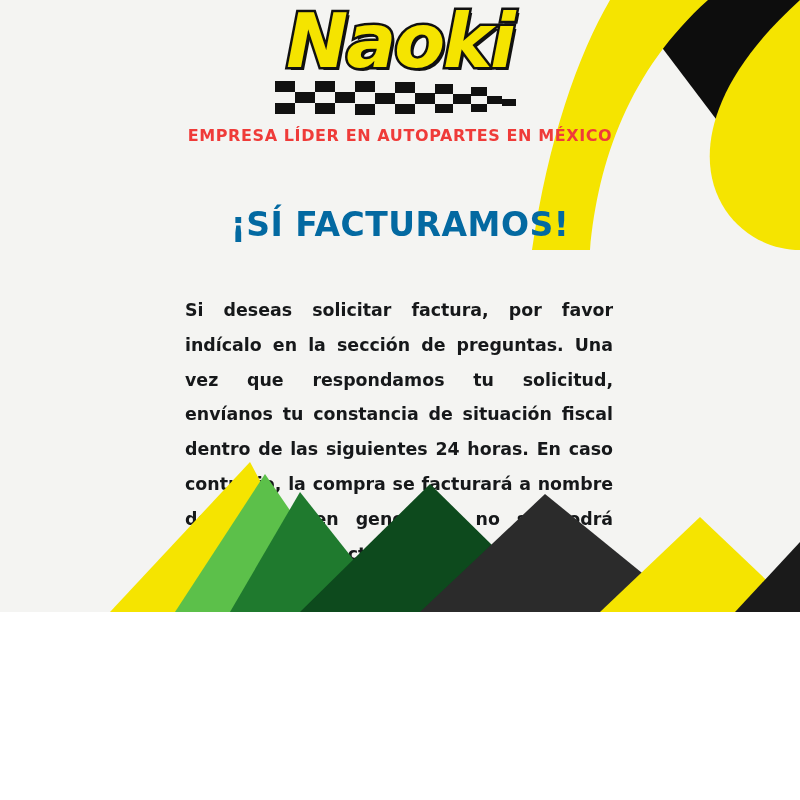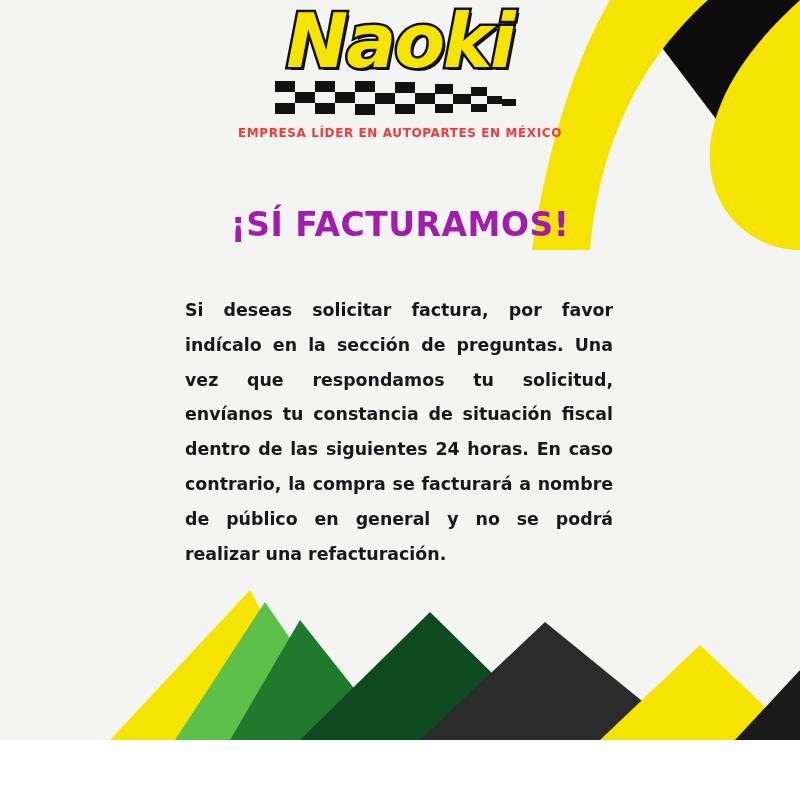--- a/index.html
+++ b/index.html
@@ -10,21 +10,21 @@
   body {
     width: 800px;
     height: 800px;
     overflow: hidden;
     font-family: "DejaVu Sans", sans-serif;
   }
 
   #poster {
     position: relative;
     width: 800px;
-    height: 740px;
+    height: 612px;
     background: #f4f4f2;
     overflow: hidden;
   }
 
   
   .deco {
     position: absolute;
     pointer-events: none;
   }
 
@@ -94,38 +94,38 @@
     margin-bottom: 2px;
     -webkit-text-stroke: 0.6px #111111;
   }
   .checker {
     margin: 2px auto 0 auto;
     display: block;
   }
   .tagline {
     font-family: "DejaVu Sans", sans-serif;
     font-weight: bold;
-    font-size: 12px;
+    font-size: 16px;
     letter-spacing: 0.6px;
     color: #ef3b39;
     margin-top: 7px;
   }
 
   
   .headline {
     position: absolute;
     top: 205px;
     left: 0;
     width: 800px;
     text-align: center;
     font-family: "DejaVu Sans", sans-serif;
     font-weight: bold;
     font-size: 33px;
     letter-spacing: 0.5px;
-    color: #a21caf;
+    color: #0369a1;
   }
 
   .paragraph {
     position: absolute;
     top: 285px;
     left: 185px;
     width: 428px;
     text-align: justify;
     text-align-last: left;
     font-family: "DejaVu Sans", sans-serif;

